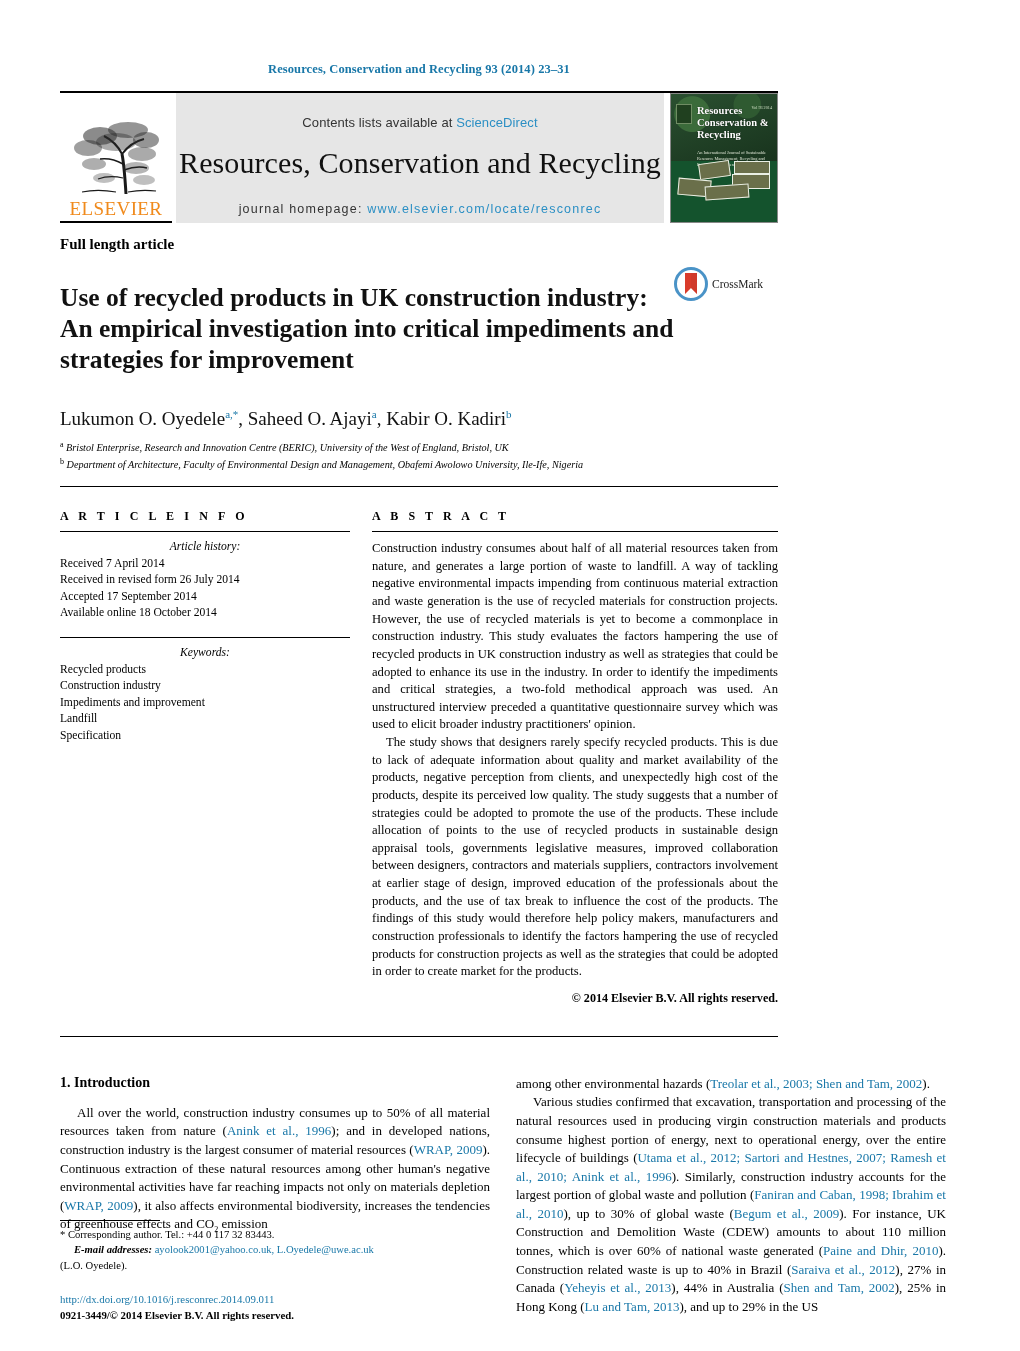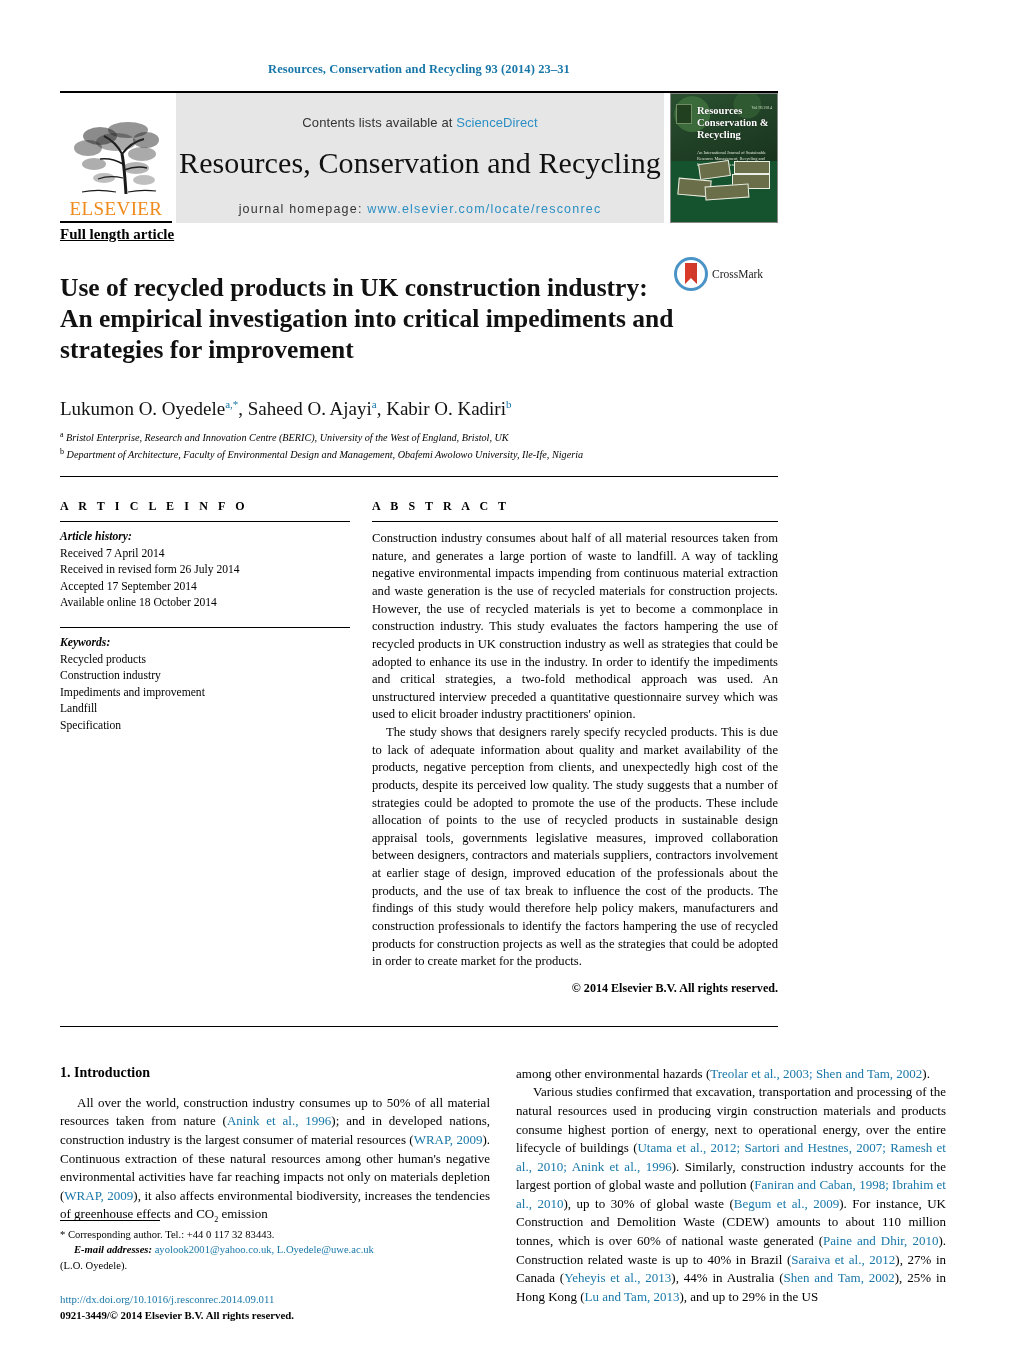--- a/index.html
+++ b/index.html
@@ -129,21 +129,21 @@
   .p2 { left:60%; top:0%;  width:38%; height:26%;
         background:linear-gradient(160deg,#b9a57e,#7d6a43,#d0c39a); }
   .p3 { left:58%; top:26%; width:40%; height:28%;
         background:linear-gradient(20deg,#5d6b73,#2f3a40,#8e9aa2); }
   .p4 { left:2%;  top:34%; width:34%; height:32%; transform:rotate(5deg);
         background:linear-gradient(45deg,#7d5a3a,#3d2d1e,#a88a60); }
   .p5 { left:30%; top:46%; width:46%; height:26%; transform:rotate(-4deg);
         background:linear-gradient(90deg,#9aa2a8,#555f66,#b7bec3); }
   .article-type {
     font-family: "Liberation Serif", serif;
-    font-weight: bold; font-size: 15px; margin-top: 3px; text-decoration: underline;
+    font-weight: bold; font-size: 15px; margin-top: 13px;
   }
   .title-row { display:flex; align-items:flex-start; margin-top: 12px; }
   .title {
     flex: 1 1 auto;
     font-family: "Liberation Serif", serif;
     font-size: 25.5px; line-height: 1.22; color: #111;
     max-width: 800px;
   }
   .crossmark {
     flex: 0 0 auto; width: 104px; text-align:center;
@@ -165,21 +165,21 @@
   .rule-top { border-top: 1.3px solid #000; margin-top: 14px; }
   .infoabs { display:flex; margin-top: 22px; }
   .col-info { width: 290px; flex: 0 0 290px; }
   .col-abs  { flex: 1 1 auto; margin-left: 22px; }
   .sec-head {
     font-family:"Liberation Serif",serif; font-weight:bold;
     font-size: 12px; letter-spacing: 3.6px;
   }
   .sec-rule { border-top: 1.6px solid #000; margin-top: 7px; }
   .info-block { font-family:"Liberation Serif",serif; font-size:11.6px; line-height:1.42; margin-top:7px; }
-  .info-block .lbl { font-style: italic; font-weight: bold; }
+  .info-block .lbl { font-style: italic; font-weight: normal; text-align: center; }
   .kw-rule { border-top: 1.6px solid #000; margin-top: 16px; }
   .abs-body {
     font-family:"Liberation Serif",serif;
     font-size: 12.6px; line-height: 1.4; text-align: justify; margin-top: 8px;
   }
   .abs-body p { margin: 0; }
   .abs-body p + p { text-indent: 14px; }
   .copyright { text-align: right; font-weight: bold; font-size: 12.1px; margin-top: 10px; }
   .rule-bottom { border-top: 1.3px solid #000; margin-top: 30px; }
 

